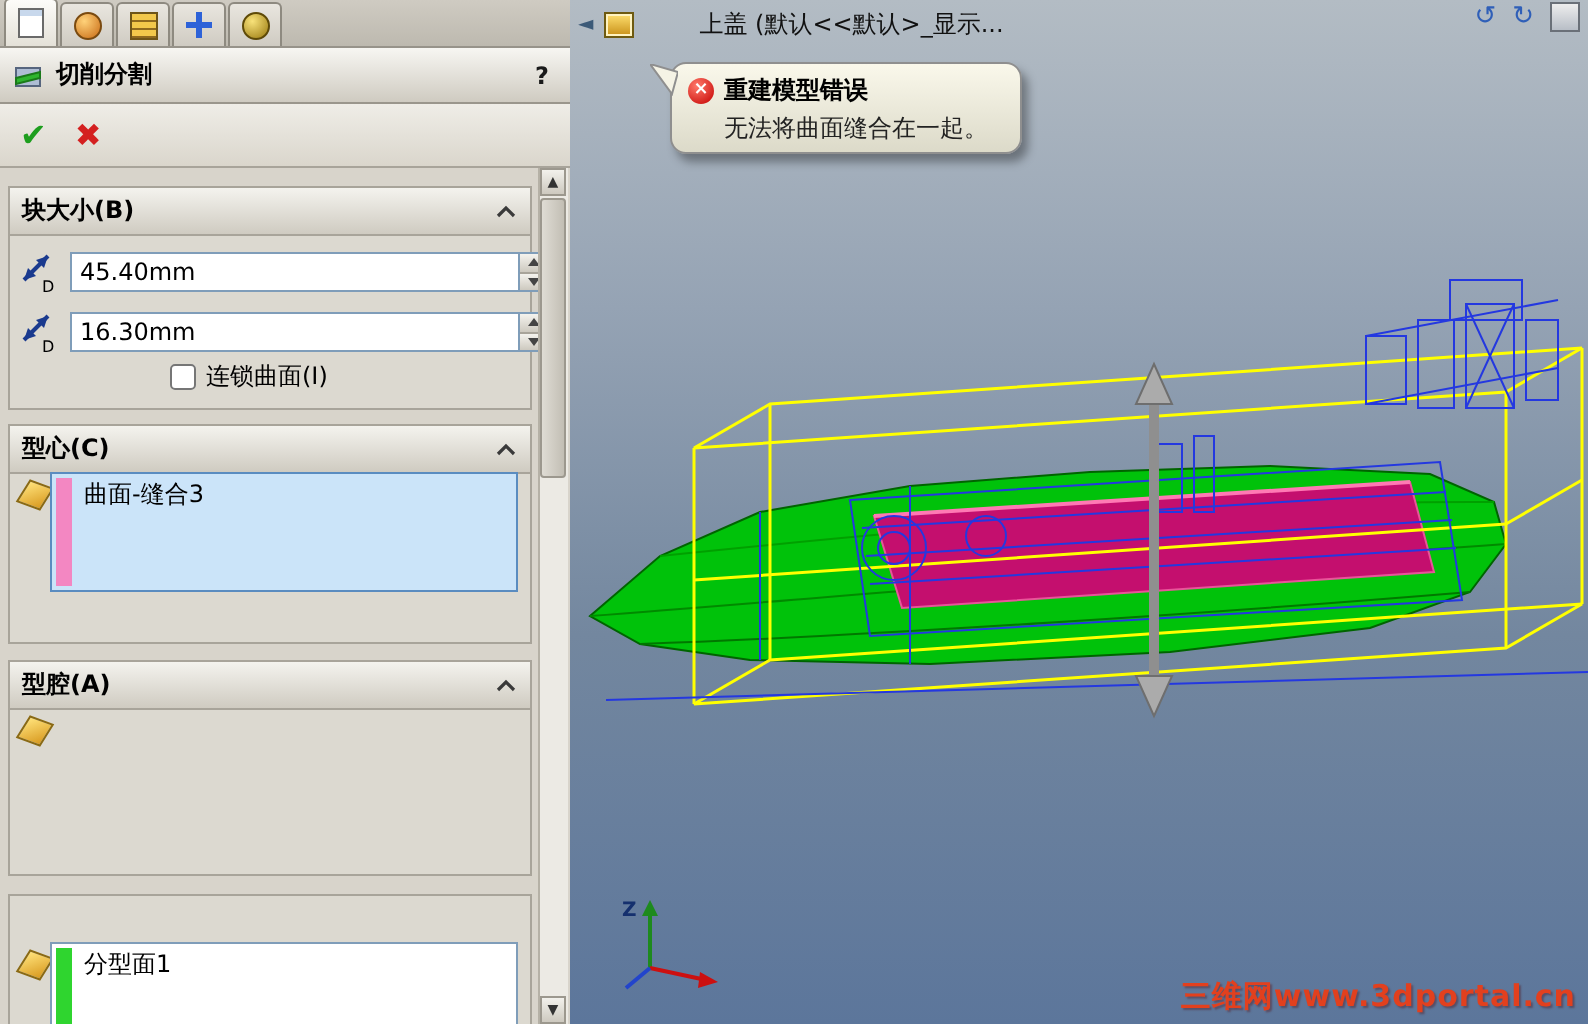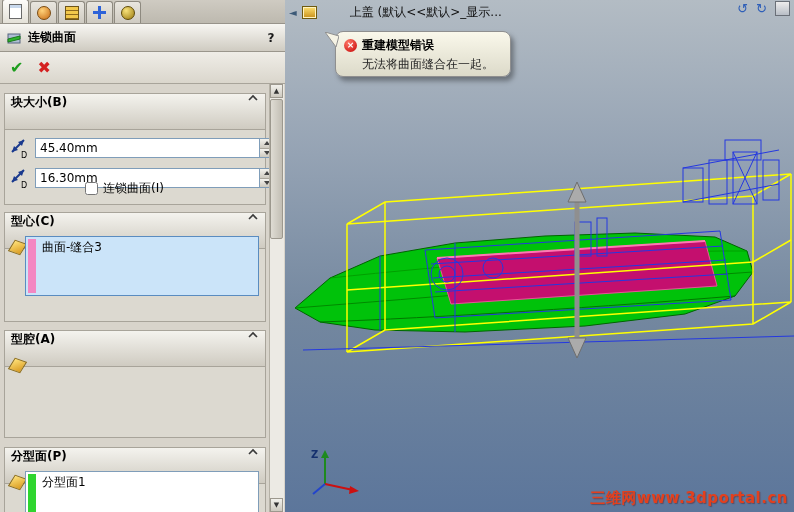--- a/index.html
+++ b/index.html
@@ -27,21 +27,21 @@
   .helpbtn{font-weight:bold;color:#1A1A1A;width:16px;text-align:center;cursor:default;}
 
   .okbar{position:absolute;left:0;top:52px;width:285px;height:32px;background:linear-gradient(#EFEDE7,#DAD6CC);border-bottom:1px solid #A8A49A;display:flex;align-items:center;gap:14px;padding-left:10px;box-sizing:border-box;}
   .okbtn{font-size:16px;line-height:16px;cursor:default;}
   .ok{color:#1E9E1E;font-weight:bold;}
   .cancel{color:#D42020;font-weight:bold;}
 
   .content{position:absolute;left:0;top:84px;width:269px;height:428px;}
 
   .group{position:absolute;left:4px;width:262px;border:1px solid #A8A49A;background:#DCD9D0;box-sizing:border-box;}
-  .ghead{height:36px;background:linear-gradient(#F4F3EE,#CFCBC1);border-bottom:1px solid #A8A49A;display:flex;align-items:flex-start;padding:0 6px;box-sizing:border-box;}
+  .ghead{height:24px;background:linear-gradient(#F4F3EE,#CFCBC1);border-bottom:1px solid #A8A49A;display:flex;align-items:center;padding:0 6px;box-sizing:border-box;}
   .ghead .glabel{flex:1;font-weight:bold;font-size:12px;}
   .chev{flex:none;}
 
   .dimrow{position:relative;height:30px;}
   .dimicon{position:absolute;left:4px;top:3px;}
   .field{position:absolute;left:30px;top:4px;width:240px;height:20px;background:#fff;border:1px solid #7F9DB9;box-sizing:border-box;display:flex;}
   .field input{flex:1;border:none;outline:none;font:12px "DejaVu Sans","Liberation Sans",sans-serif;padding:1px 4px;background:transparent;}
   .spin{width:14px;border-left:1px solid #7F9DB9;display:flex;flex-direction:column;}
   .spin div{flex:1;background:linear-gradient(#F4F3EE,#CDC9BF);display:flex;align-items:center;justify-content:center;}
   .spin div+div{border-top:1px solid #A8A49A;}
@@ -115,21 +115,21 @@
       <div class="tab">
           <span class="ti ti-sphere"></span>
         </div>
     </div>
 
     <div class="titlebar">
       <svg width="16" height="16">
         <rect x="2" y="4" width="12" height="9" fill="#AEBDD4" stroke="#56657E"></rect>
         <polygon points="2,9 14,6 14,9 2,12" fill="#2FB52F" stroke="#1A7A1A"></polygon>
       </svg>
-      <span class="title">连锁曲面</span>
+      <span class="title">切削分割</span>
       <span class="helpbtn">?</span>
     </div>
 
     <div class="okbar">
       <span class="okbtn ok">✔</span>
       <span class="okbtn cancel">✖</span>
     </div>
 
     <div class="content">
 
@@ -202,26 +202,20 @@
         <div class="ghead">
           <span class="glabel">型腔(A)</span>
           <svg class="chev" width="12" height="8">
               <polyline points="2,6 6,2 10,6" fill="none" stroke="#3A3A3A" stroke-width="1.6"></polyline>
             </svg>
         </div>
         <span class="gicon" style="top:28px;"></span>
       </section>
 
       <section class="group" style="top:363px;height:70px;">
-        <div class="ghead">
-          <span class="glabel">分型面(P)</span>
-          <svg class="chev" width="12" height="8">
-              <polyline points="2,6 6,2 10,6" fill="none" stroke="#3A3A3A" stroke-width="1.6"></polyline>
-            </svg>
-        </div>
         <span class="gicon" style="top:28px;"></span>
         <div class="listbox" style="top:23px;height:44px;">
           <span class="cbar green"></span>
           <span class="litem">分型面1</span>
         </div>
       </section>
 
     </div>
 
     <div class="vscroll">

